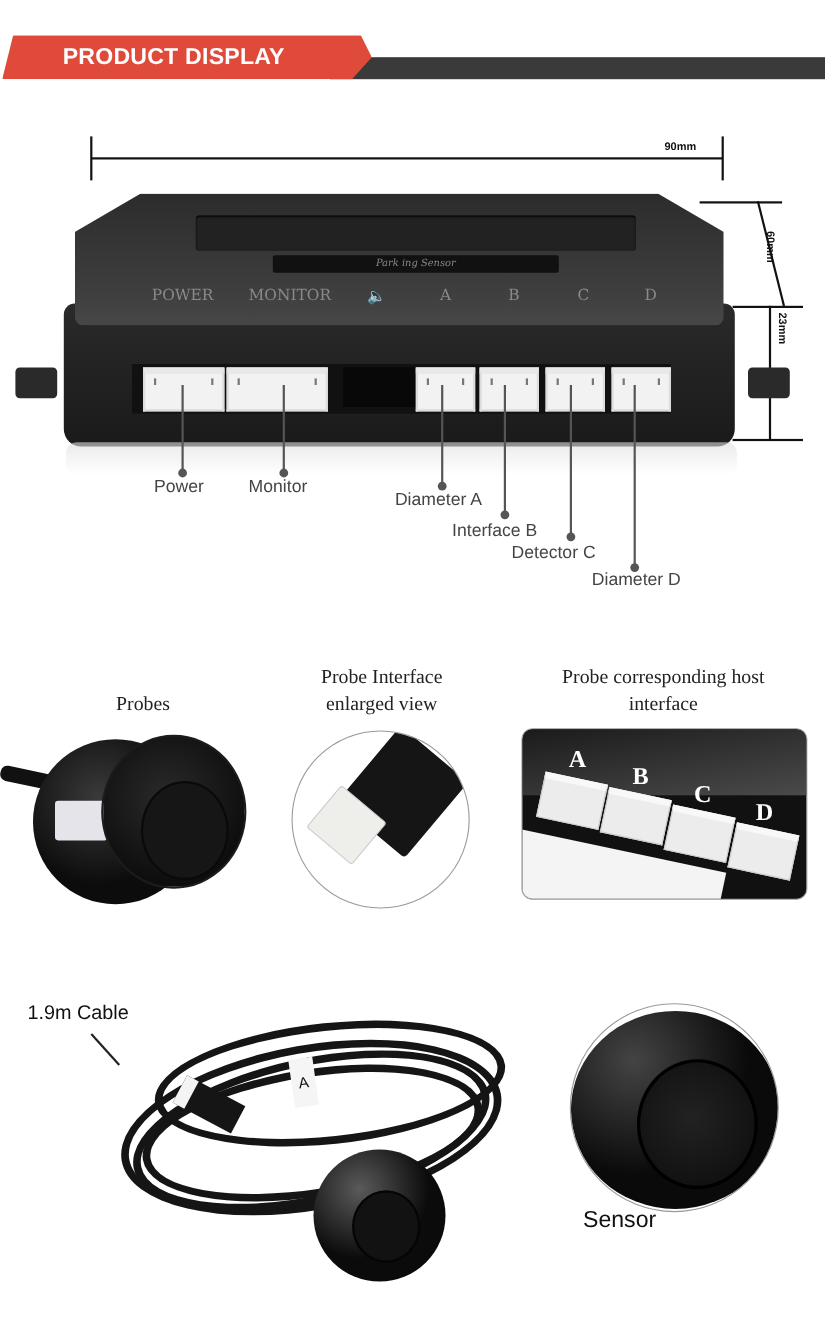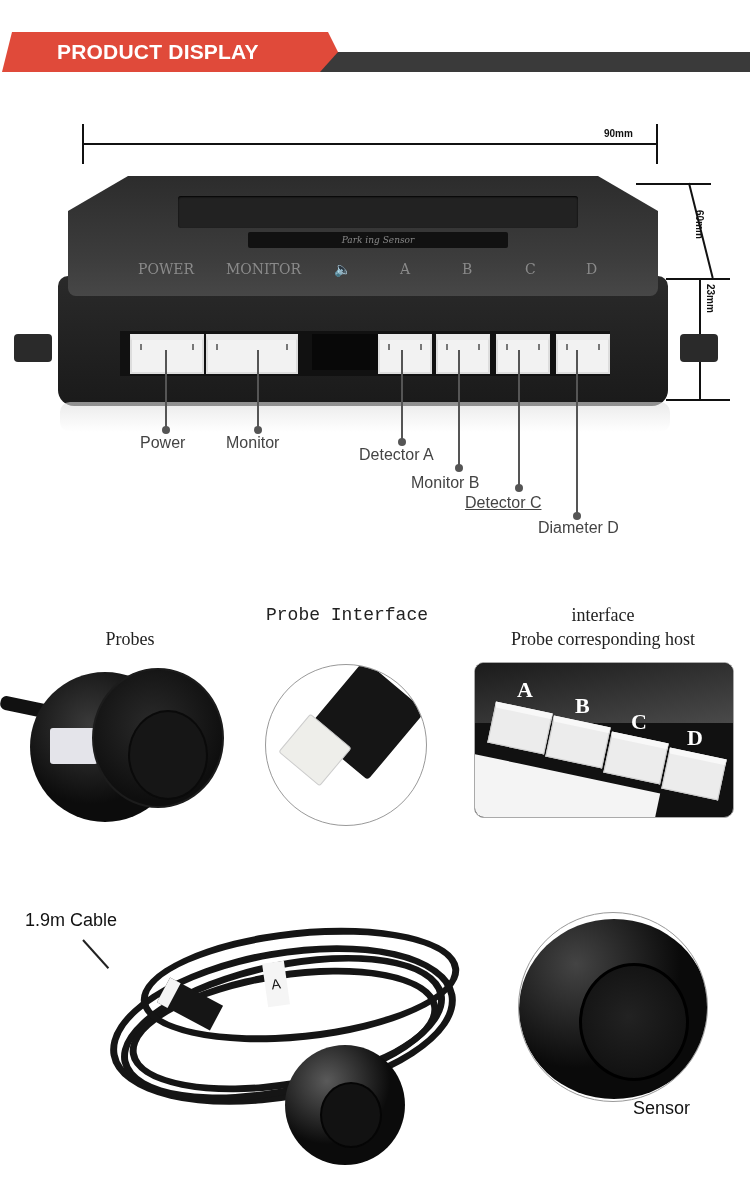--- a/index.html
+++ b/index.html
@@ -68,21 +68,21 @@
 
   
   .cable-label { position: absolute; left: 25px; top: 910px; font-size: 18px; color: #111; }
   .cable-pointer { position: absolute; left: 82px; top: 940px; width: 2px; height: 38px; background: #222; transform: rotate(-42deg); transform-origin: top; }
   .coil { position: absolute; border: 7px solid #151515; border-radius: 50%; }
   .tag-a { position: absolute; left: 265px; top: 962px; width: 22px; height: 44px; background: #f5f5f5; font-size: 14px; color: #111; text-align: center; line-height: 44px; transform: rotate(-8deg); }
   .sensor-small { position: absolute; left: 285px; top: 1045px; width: 120px; height: 120px; border-radius: 50%; background: radial-gradient(circle at 35% 30%, #5a5a5a, #0b0b0b 55%); }
   .sensor-small-face { position: absolute; left: 320px; top: 1082px; width: 62px; height: 66px; border-radius: 50%; background: #121212; border: 2px solid #050505; }
   .sensor-big-face { position: absolute; left: 60px; top: 50px; width: 110px; height: 118px; border-radius: 50%; background: radial-gradient(circle at 45% 45%, #222, #0b0b0b); border: 3px solid #000; }
   .sensor-big-body { position: absolute; left: 0; top: 6px; width: 190px; height: 180px; border-radius: 50%; background: radial-gradient(circle at 30% 25%, #444, #0a0a0a 55%); }
-  .sensor-caption { position: absolute; left: 530px; top: 1097px; width: 160px; text-align: right; font-size: 18px; color: #111; line-height: 23px; }
+  .sensor-caption { position: absolute; left: 530px; top: 1097px; width: 160px; text-align: left; font-size: 21px; color: #111; line-height: 23px; }
 </style>
 </head>
 <body>
 
 <div class="banner">
   <div class="banner-bar"></div>
   <div class="banner-tag"></div>
   <div class="banner-text">PRODUCT DISPLAY</div>
 </div>
 
@@ -130,41 +130,42 @@
 <div class="callout-line" style="left:165px;top:350px;height:78px;"></div>
 <div class="callout-dot" style="left:162px;top:426px;"></div>
 <div class="callout-label" style="left:140px;top:434px;">Power</div>
 
 <div class="callout-line" style="left:257px;top:350px;height:78px;"></div>
 <div class="callout-dot" style="left:254px;top:426px;"></div>
 <div class="callout-label" style="left:226px;top:434px;">Monitor</div>
 
 <div class="callout-line" style="left:401px;top:350px;height:90px;"></div>
 <div class="callout-dot" style="left:398px;top:438px;"></div>
-<div class="callout-label" style="left:359px;top:446px;">Detector A</div>
+<div class="callout-label" style="left:359px;top:446px;">Diameter A</div>
 
 <div class="callout-line" style="left:458px;top:350px;height:116px;"></div>
 <div class="callout-dot" style="left:455px;top:464px;"></div>
-<div class="callout-label" style="left:411px;top:474px;">Monitor B</div>
+<div class="callout-label" style="left:411px;top:474px;">Interface B</div>
 
 <div class="callout-line" style="left:518px;top:350px;height:136px;"></div>
 <div class="callout-dot" style="left:515px;top:484px;"></div>
-<div class="callout-label" style="left:465px;top:494px;text-decoration:underline;">Detector C</div>
+<div class="callout-label" style="left:465px;top:494px;">Detector C</div>
 
 <div class="callout-line" style="left:576px;top:350px;height:164px;"></div>
 <div class="callout-dot" style="left:573px;top:512px;"></div>
 <div class="callout-label" style="left:538px;top:519px;">Diameter D</div>
 
 <div class="caption-serif" style="left:70px;top:627px;width:120px;">Probes</div>
-<div class="caption-serif" style="left:262px;top:603px;width:170px;font-family:Liberation Mono, monospace;">
+<div class="caption-serif" style="left:262px;top:603px;width:170px;">
   <div>Probe Interface</div>
+  <div>enlarged view</div>
 </div>
 <div class="caption-serif" style="left:478px;top:603px;width:250px;">
+  <div>Probe corresponding host</div>
   <div>interface</div>
-  <div>Probe corresponding host</div>
 </div>
 
 <div>
   <div class="cable-stub"></div>
   <div class="probe-body"></div>
   <div class="probe-clip"></div>
   <div class="probe-face"></div>
   <div class="probe-inner"></div>
 </div>
 

